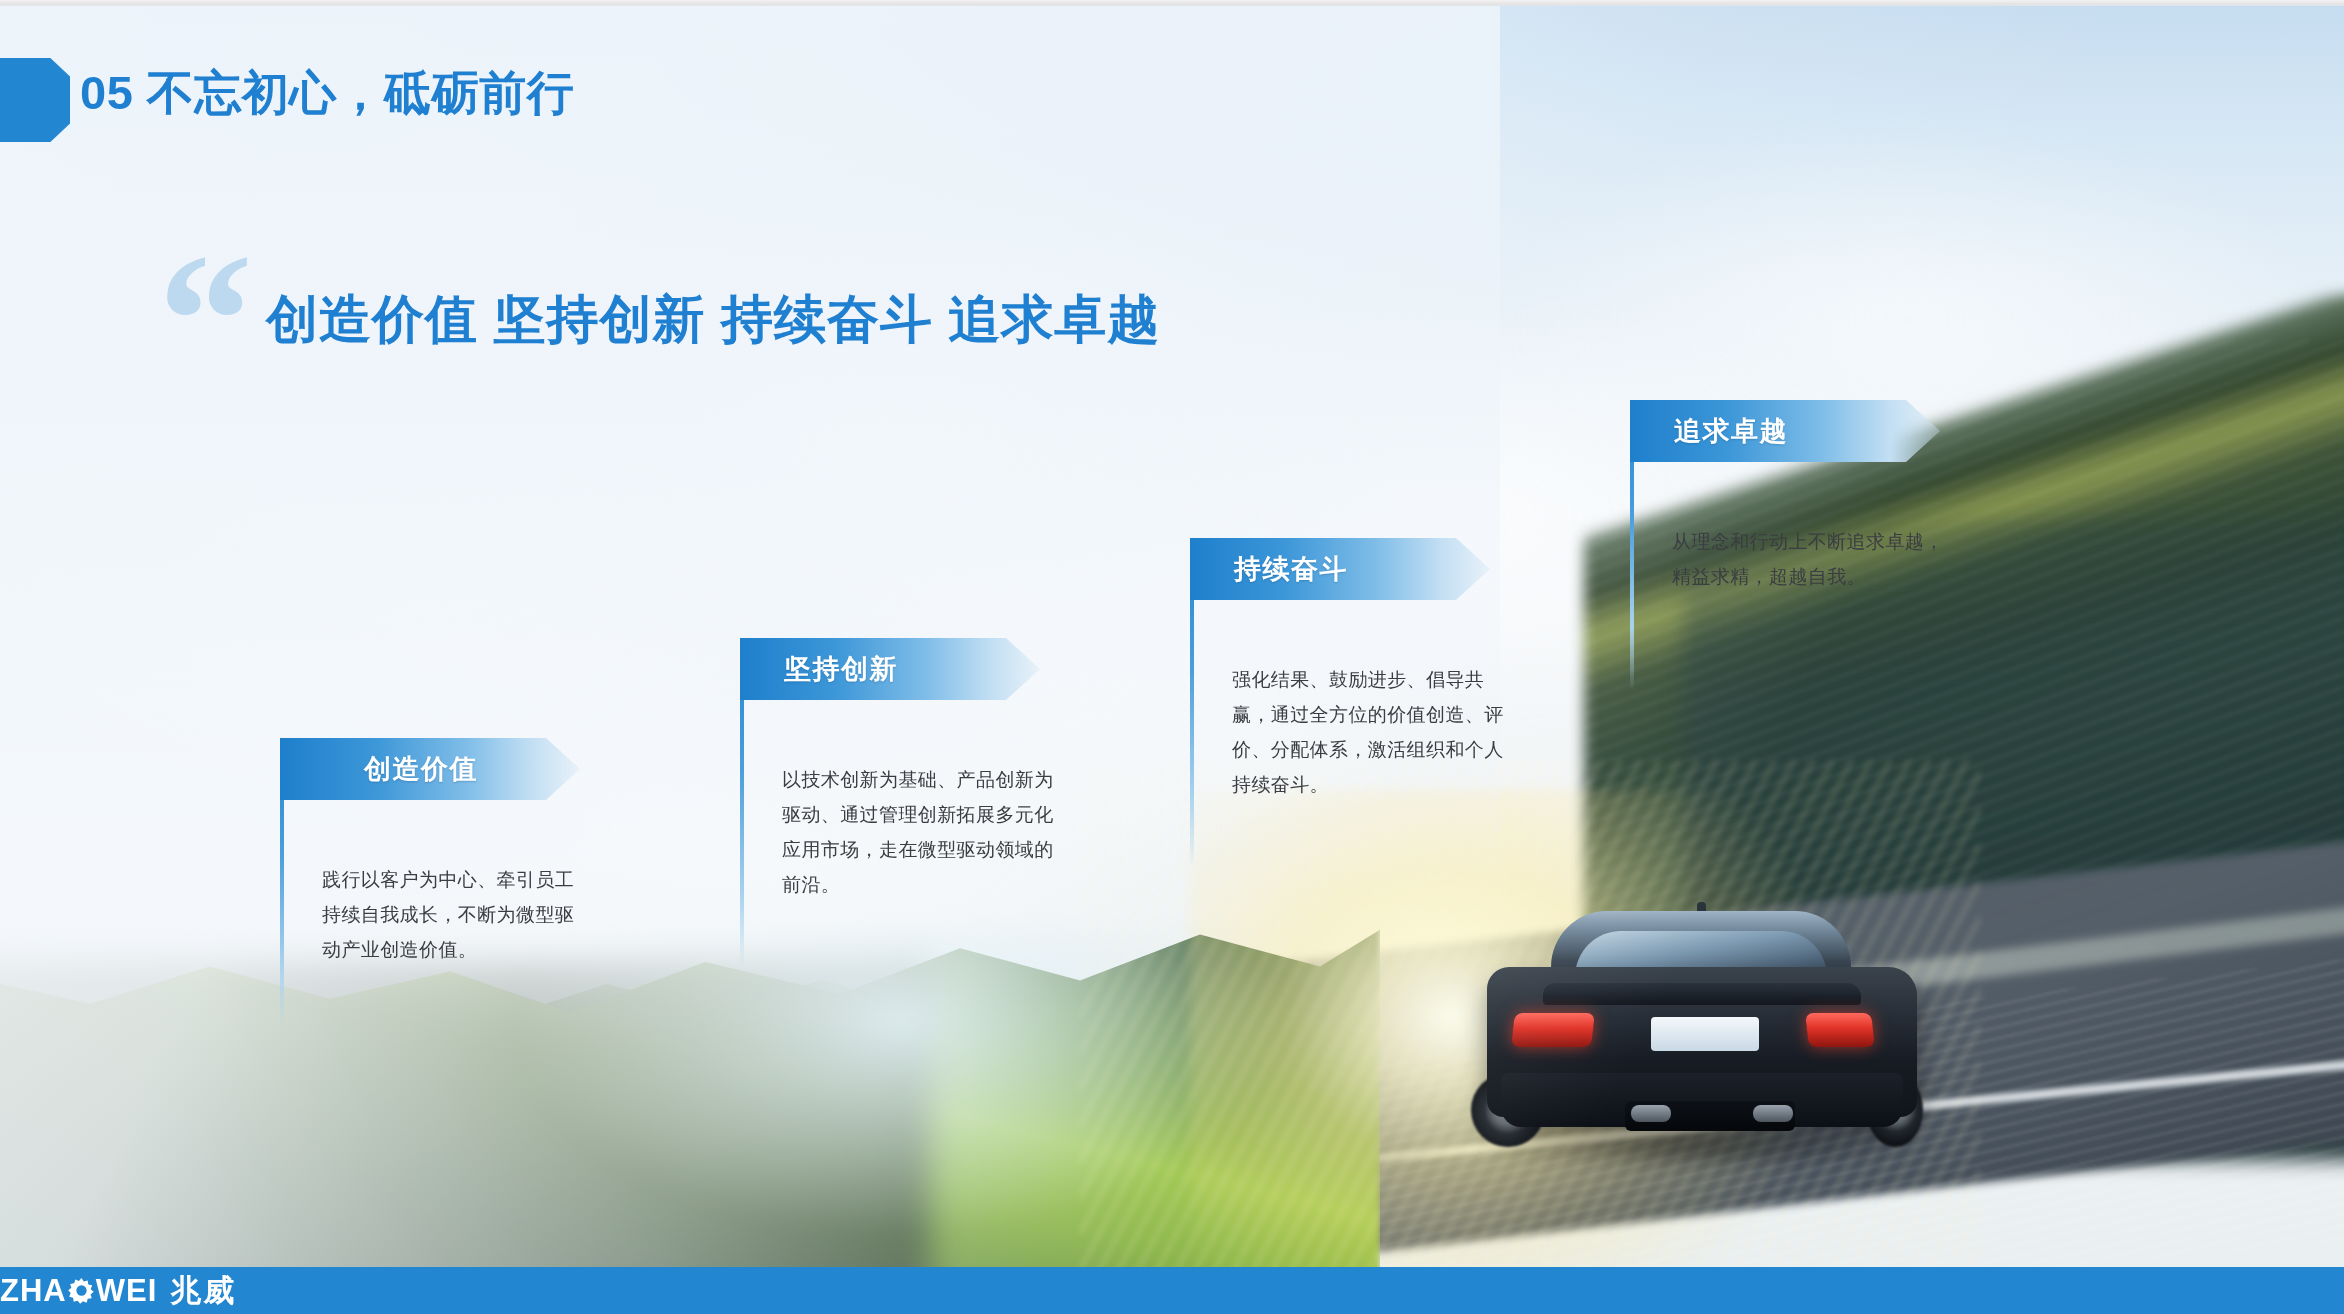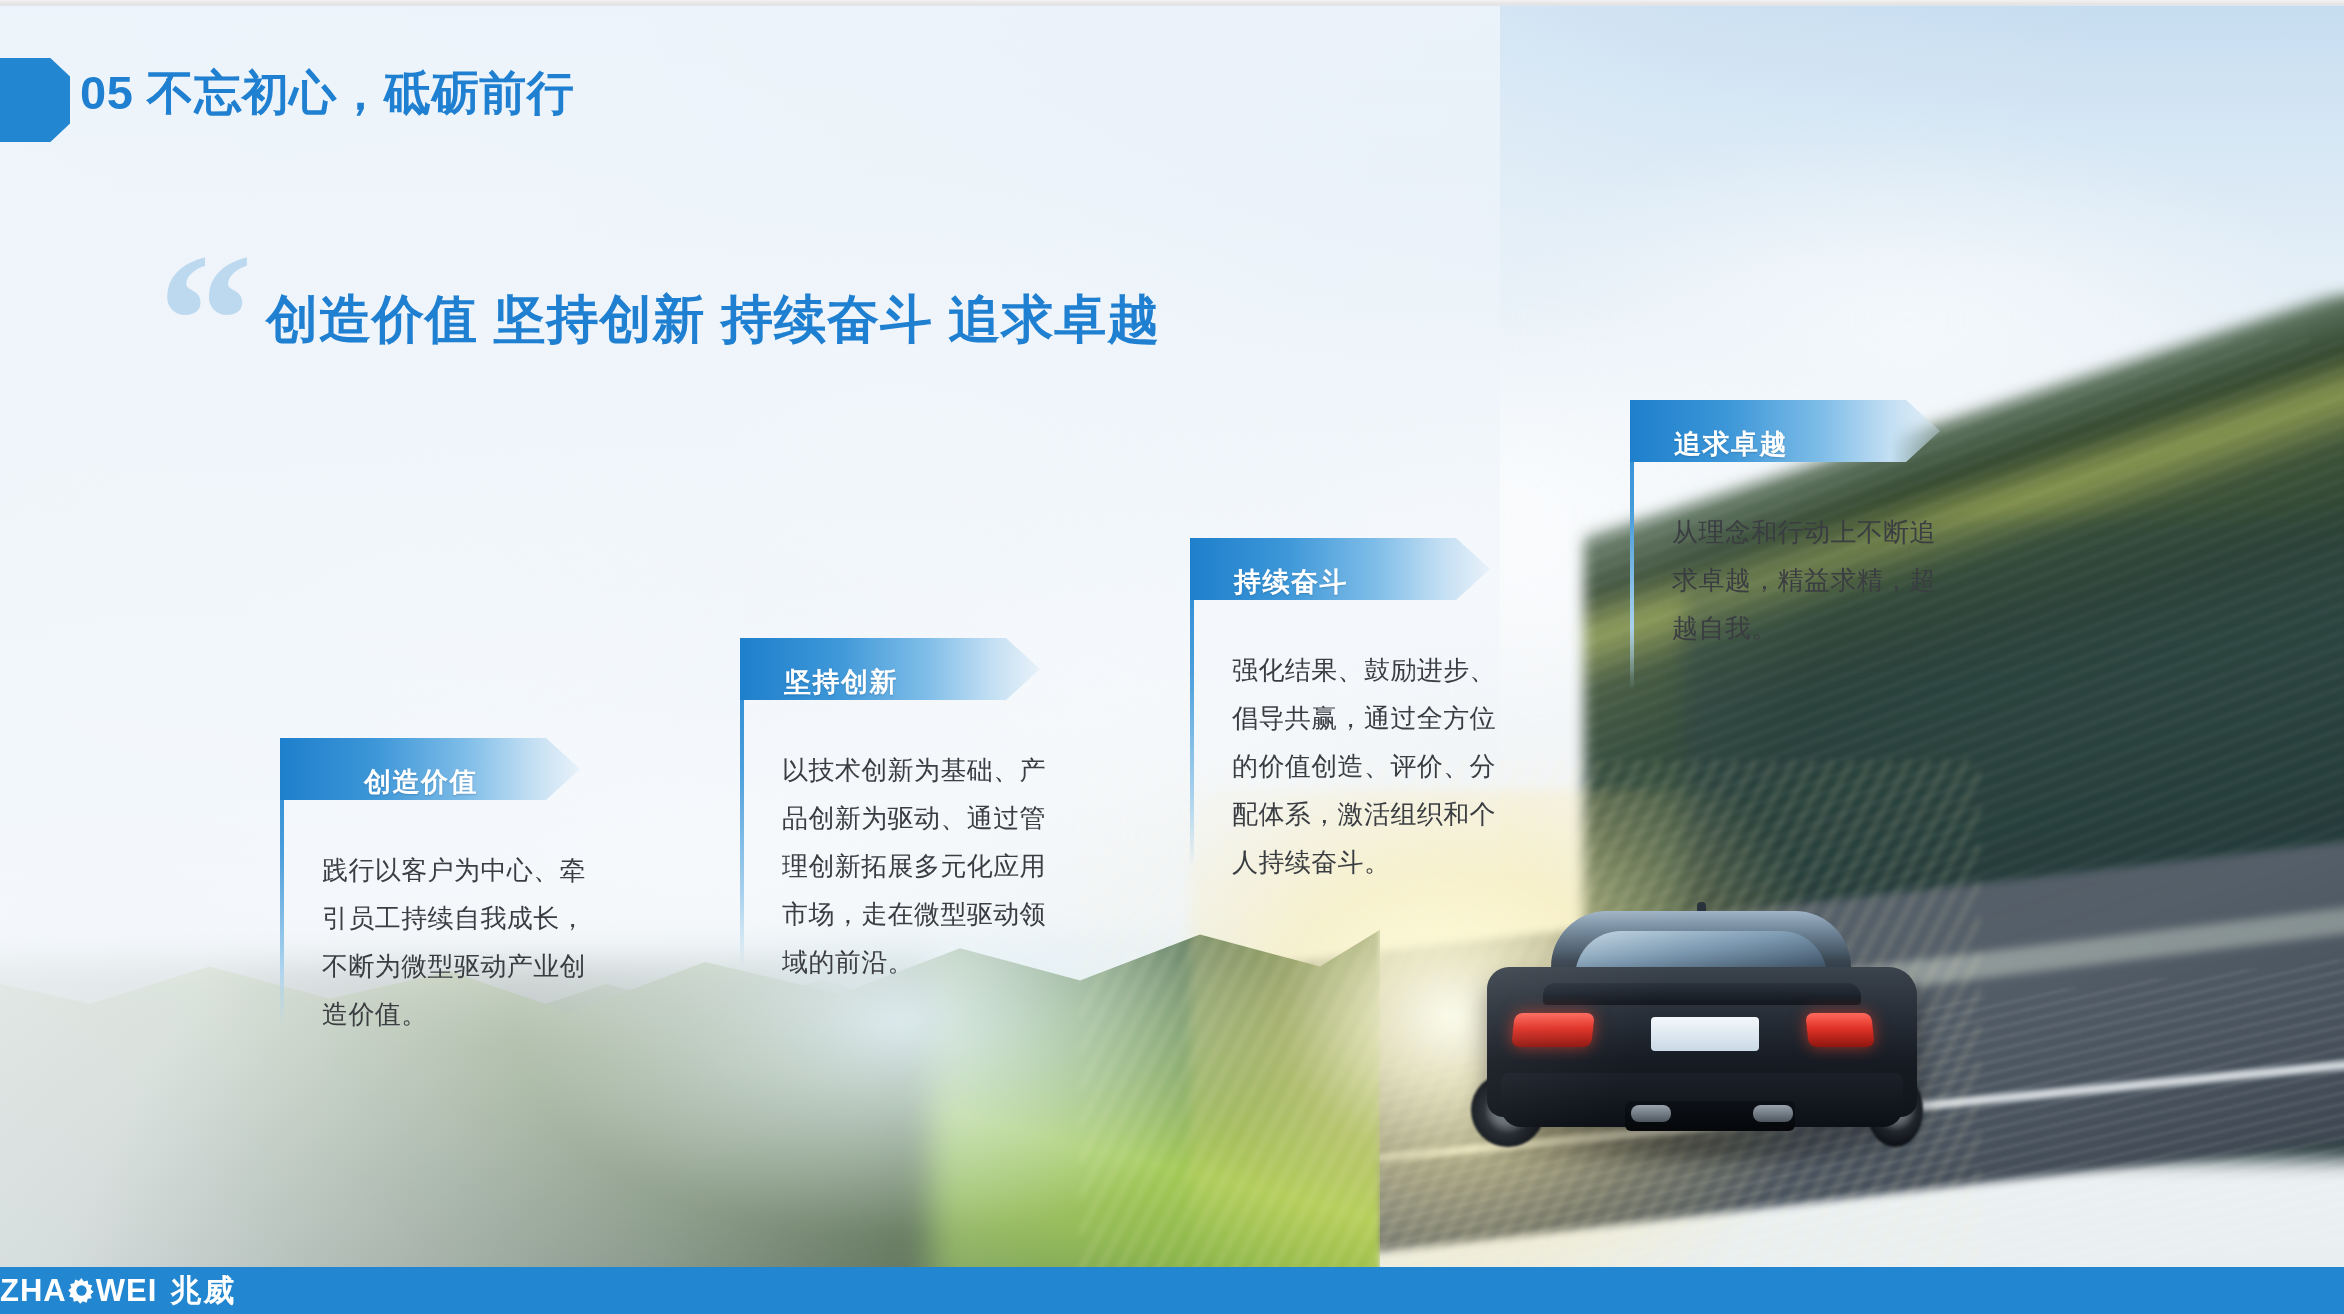--- a/index.html
+++ b/index.html
@@ -302,31 +302,31 @@
   
   .card { position:absolute; z-index:25; }
   .card-rail {
     position:absolute; left:0; top:0; width:4px; height:100%;
     background:linear-gradient(180deg,#2286d1 0%,#4a9edb 40%,#a9d2ee 78%,rgba(169,210,238,0) 100%);
   }
   .card-hdr {
     position:absolute; left:0; top:0; height:62px;
     background:linear-gradient(90deg,#1e7fcc 0%,#3d97d8 32%,#7fbde8 62%,#c3dff3 84%,rgba(210,230,245,.35) 100%);
     clip-path:polygon(0 0, calc(100% - 34px) 0, 100% 50%, calc(100% - 34px) 100%, 0 100%);
-    display:flex; align-items:flex-end;
+    display:flex; align-items:center;
   }
   .card-hdr-label {
     color:#ffffff; font-size:27px; font-weight:bold;
     margin-left:44px; letter-spacing:1.5px; white-space:nowrap;
     text-shadow:0 1px 2px rgba(10,60,100,.25);
   }
   .card-body {
     position:absolute; left:0; top:62px; width:100%;
-    padding:46px 18px 0 42px;
-    font-size:26px; line-height:1.85; color:#3a3d41;
+    padding:62px 18px 0 42px;
+    font-size:19px; line-height:1.85; color:#3a3d41;
     letter-spacing:.4px;
   }
 
   #card0 { left:280px;  top:738px;  width:330px; height:290px; }
   #card1 { left:740px;  top:638px;  width:332px; height:330px; }
   #card2 { left:1190px; top:538px;  width:340px; height:330px; }
   #card3 { left:1630px; top:400px;  width:350px; height:290px; }
 
   #card0 .card-hdr { width:300px;padding-left:40px; }
   #card1 .card-hdr { width:300px; }

